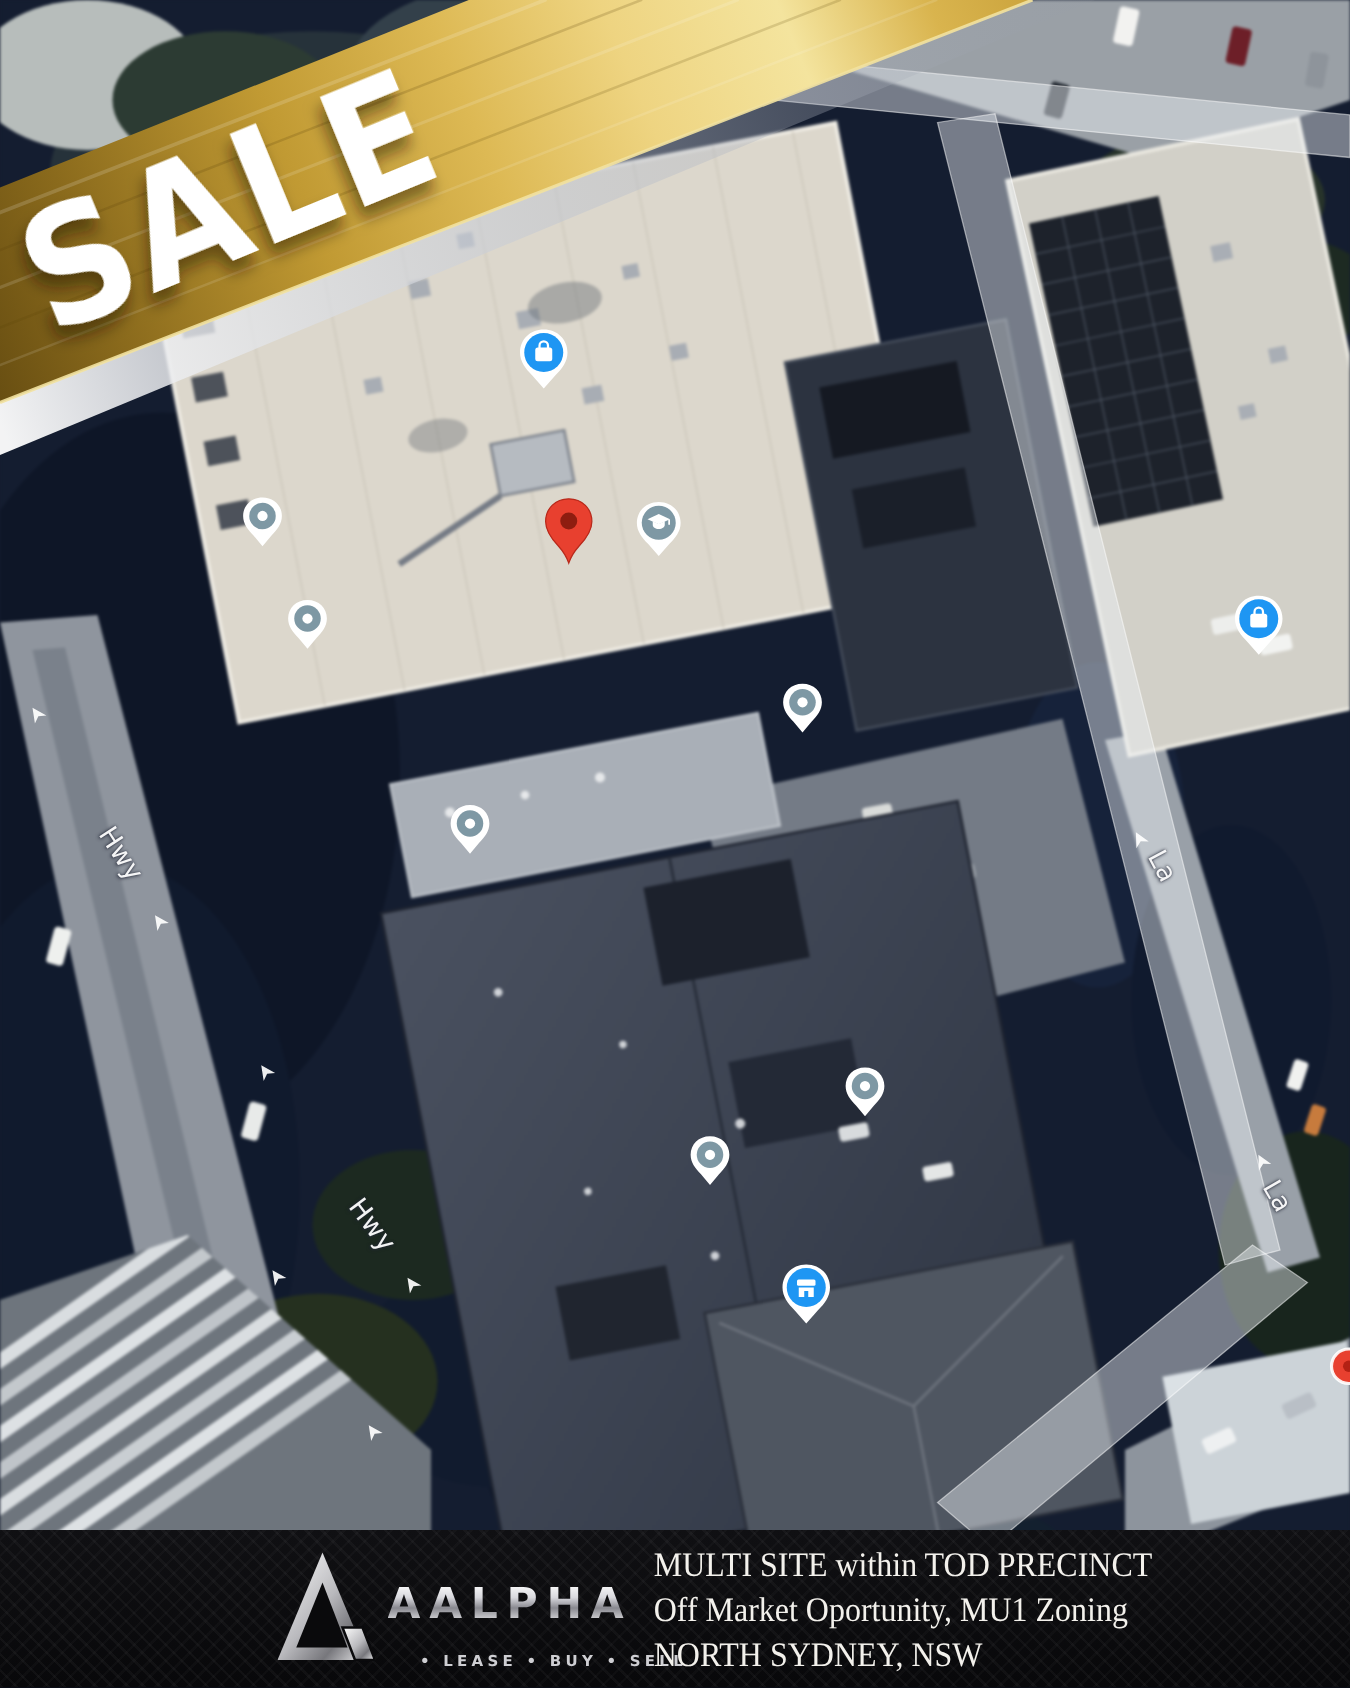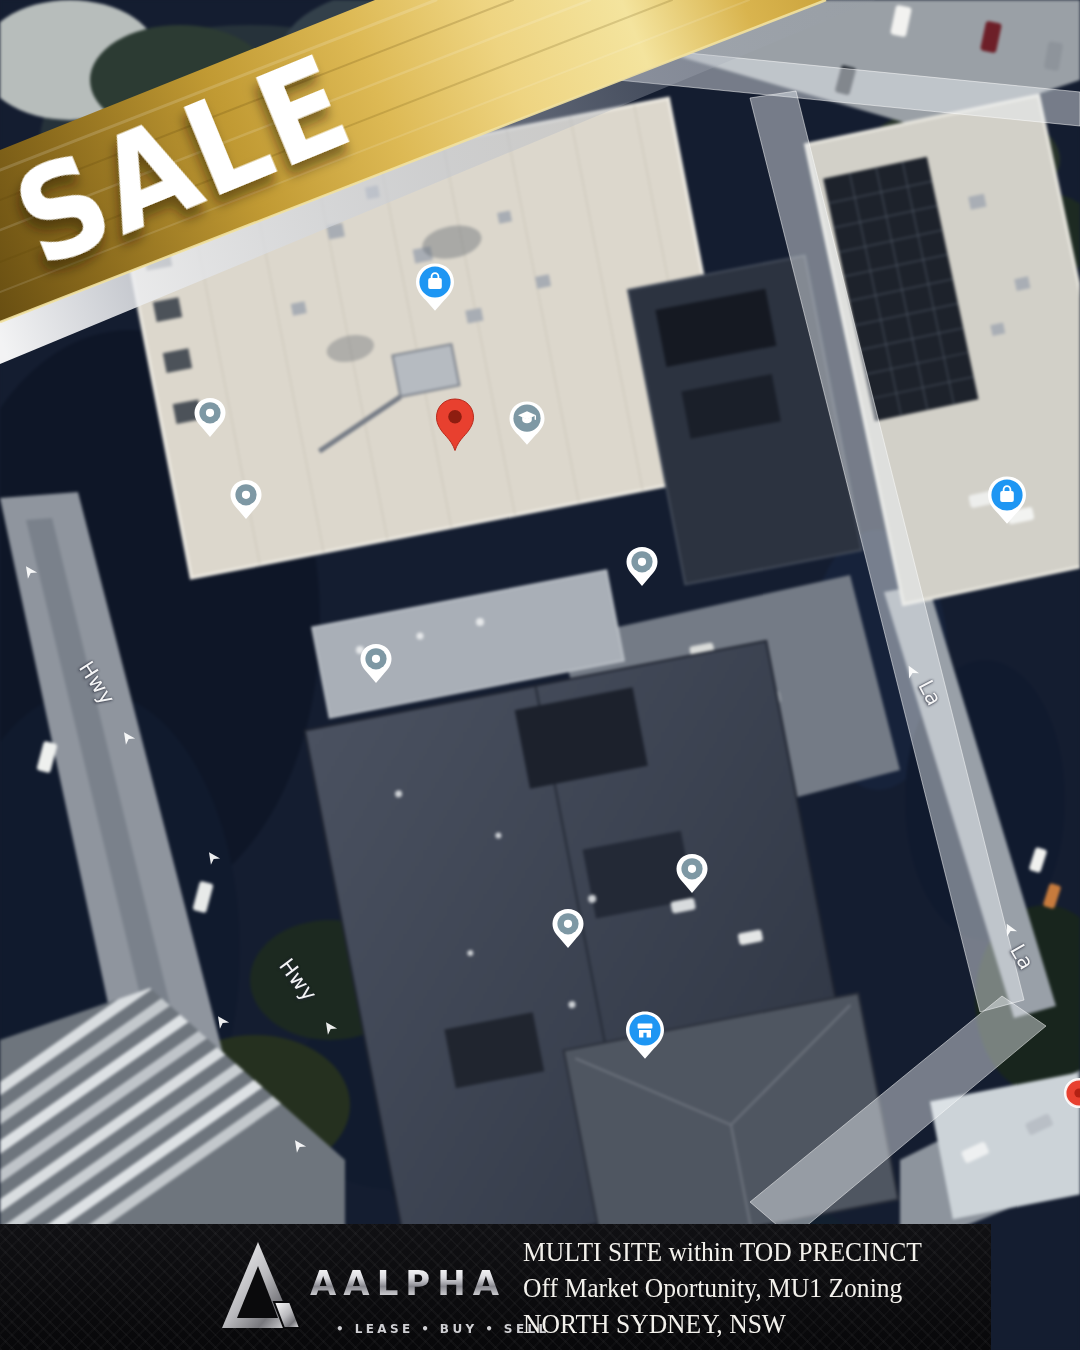--- a/index.html
+++ b/index.html
@@ -9,21 +9,21 @@
   .sat{z-index:1;filter:blur(1.4px);}
   .frame{z-index:2;}
   .labels{z-index:3;}
   .pinlayer{z-index:4;}
   .banner{z-index:5;pointer-events:none;}
   .road-label{position:absolute;color:rgba(255,255,255,.95);font-size:21px;letter-spacing:.5px;
     text-shadow:0 1px 3px rgba(35,40,55,.9),0 0 2px rgba(35,40,55,.7);white-space:nowrap;}
   .road-arrow{position:absolute;width:18px;height:18px;}
   .pin{position:absolute;}
   
-  .footer{position:absolute;left:0;top:1224px;width:991px;height:126px;z-index:6;
+  .footer{position:absolute;left:0;top:1224px;width:1080px;height:126px;z-index:6;
     background-image:
       repeating-linear-gradient(45deg, rgba(255,255,255,.035) 0 2px, rgba(0,0,0,0) 2px 9px),
       repeating-linear-gradient(-45deg, rgba(255,255,255,.025) 0 2px, rgba(0,0,0,0) 2px 9px),
       linear-gradient(#101013,#08080a);
   }
   .logo-wrap{position:absolute;left:222px;top:16px;display:flex;align-items:flex-start;}
   .brand-col{margin-left:10px;padding-top:26px;}
   .brand-name{font-size:34px;font-weight:bold;letter-spacing:7px;line-height:1;
     background:linear-gradient(180deg,#ffffff 0%,#d9d9de 35%,#88888f 60%,#f2f2f4 100%);
     -webkit-background-clip:text;background-clip:text;color:transparent;}

